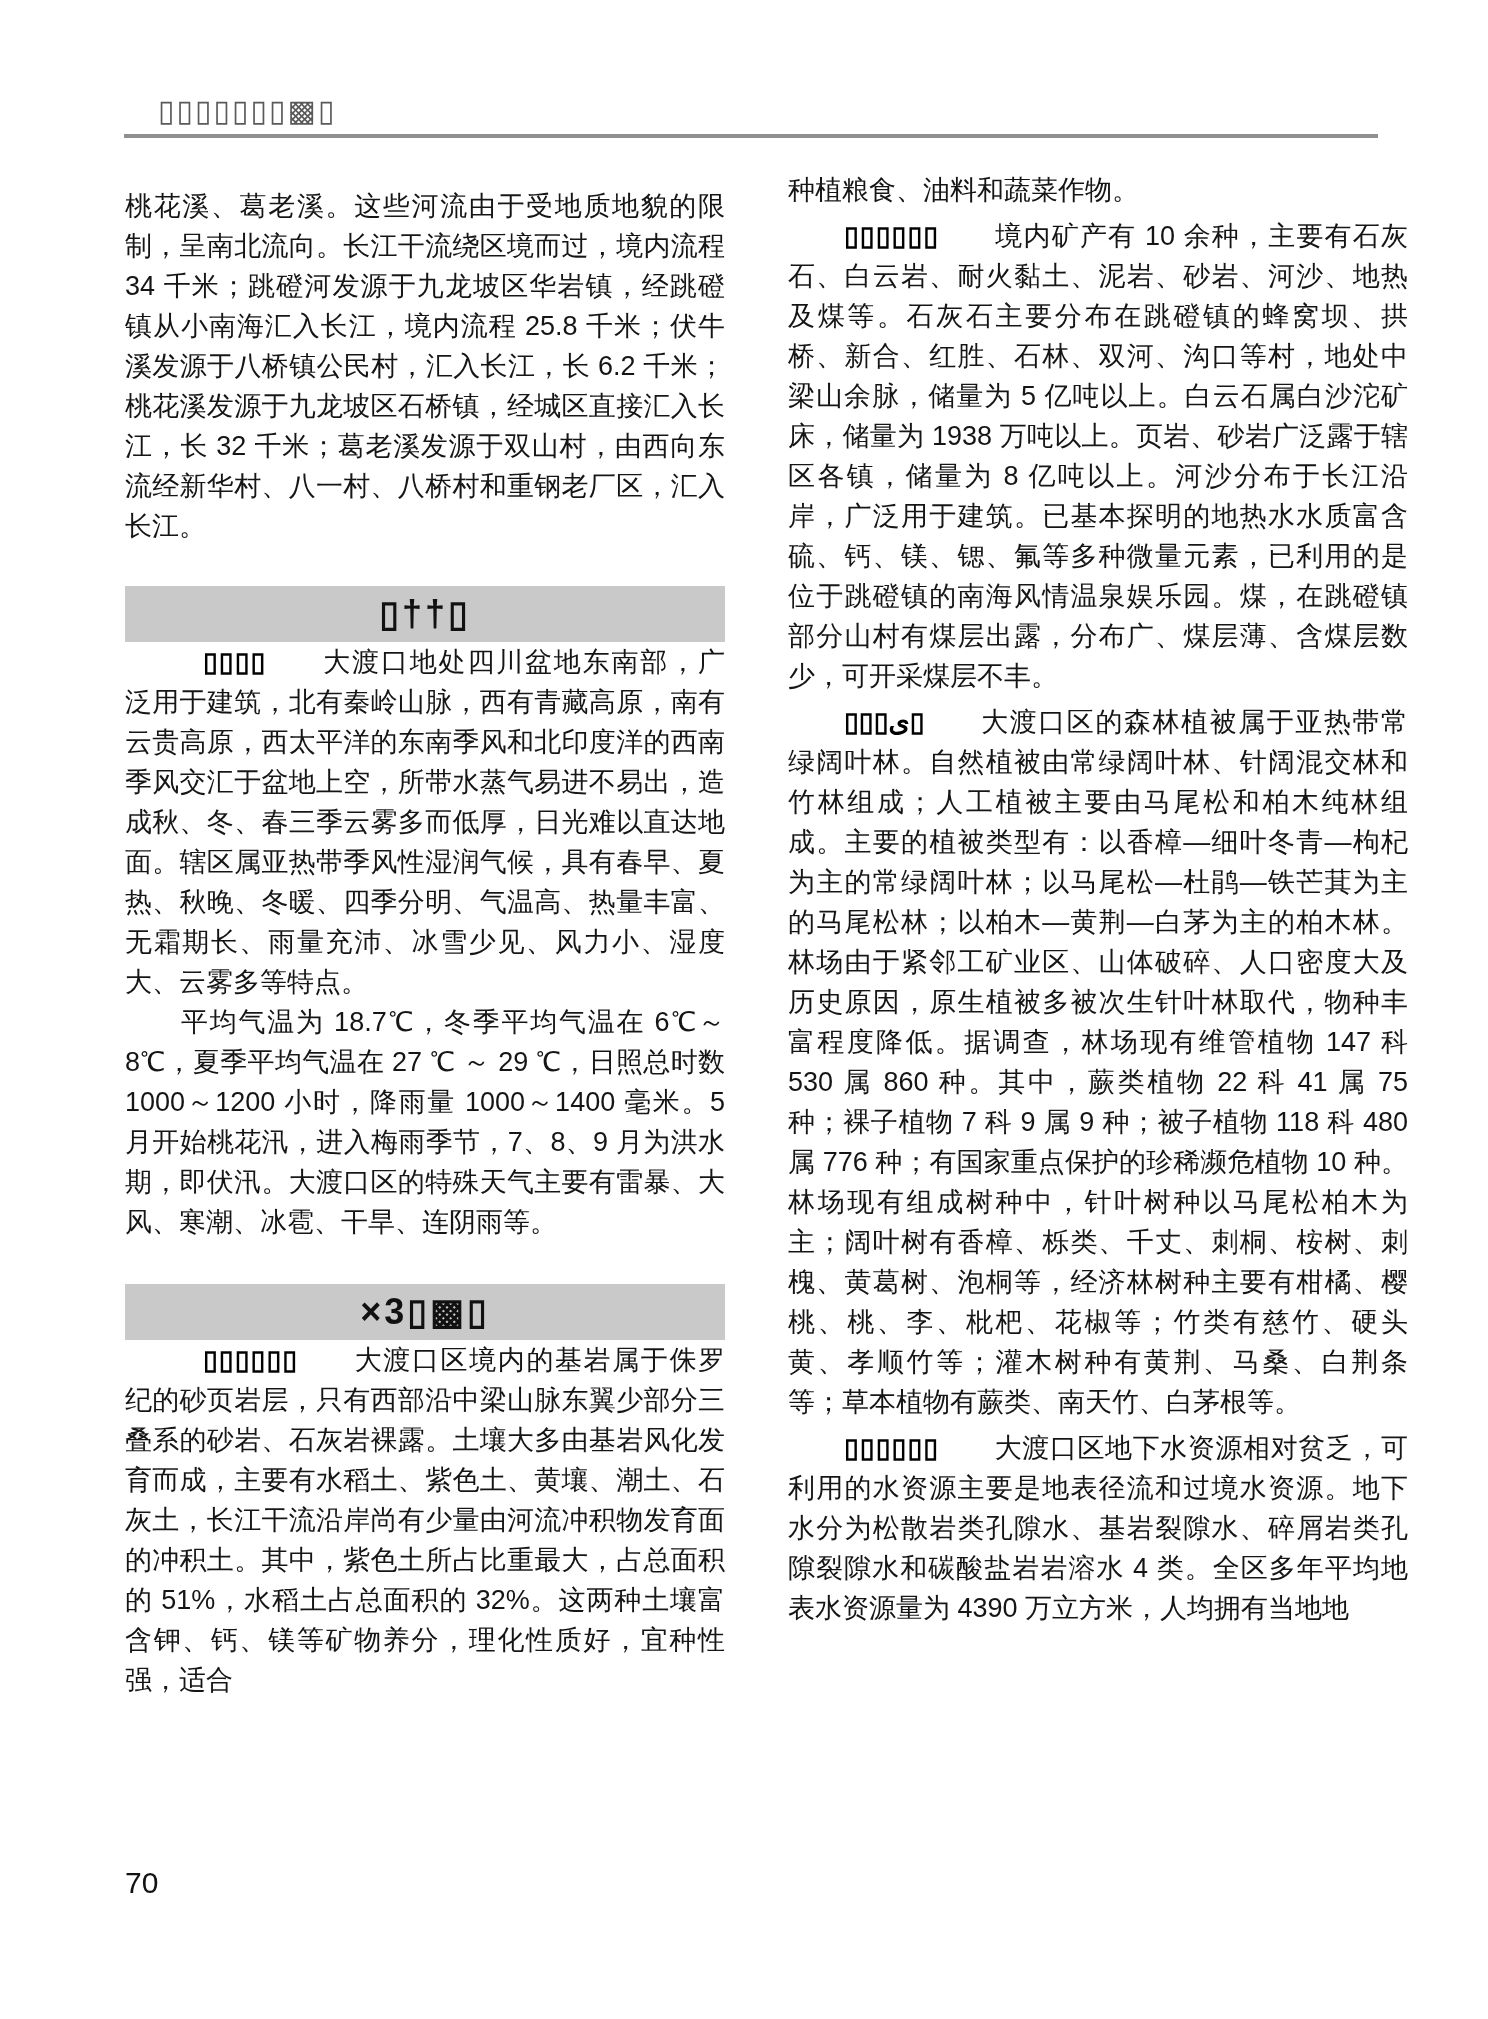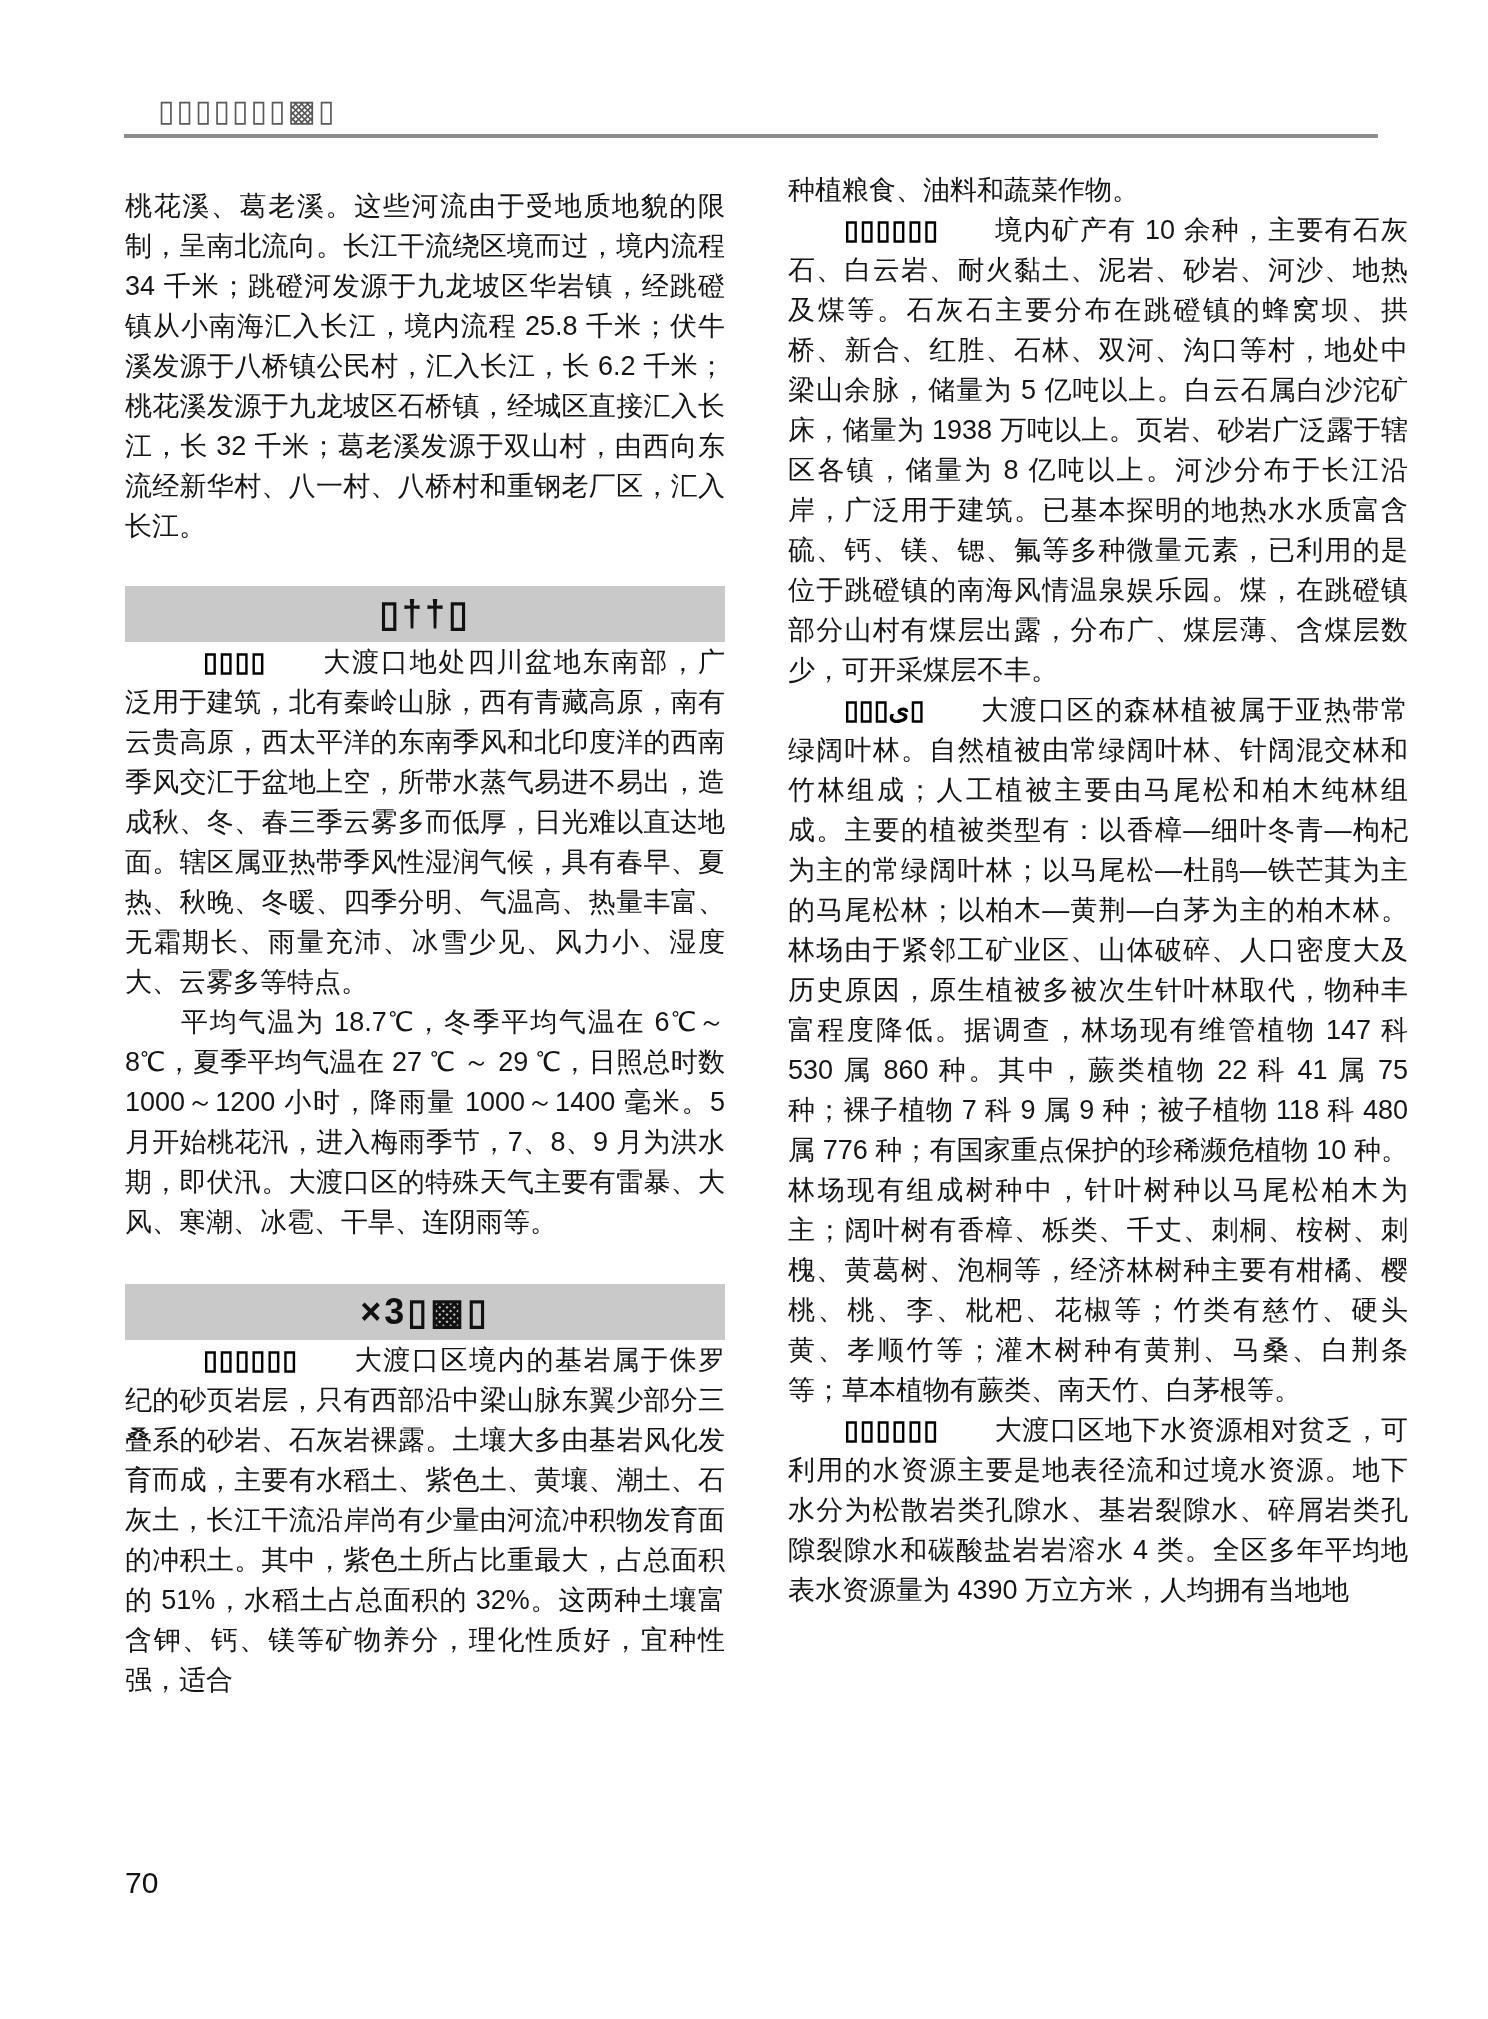--- a/index.html
+++ b/index.html
@@ -20,21 +20,21 @@
   .col{position:absolute;top:170px;}
   .col-left{left:125px;width:600px;margin-top:16px;}
   .col-right{left:788px;width:620px;}
   p.body{
     margin:0;font-size:27px;line-height:40px;
     text-align:justify;text-align-last:left;
     color:#151515;
   }
   p.indent{text-indent:56px;}
   p.head-indent-l{text-indent:78px;}
-  p.head-indent-r{text-indent:56px;}
+  p.head-indent-r{text-indent:56px;margin-top:6px;}
   .entry-head{
     font-weight:bold;color:#000;
     padding-right:55px;letter-spacing:1px;
   }
   .banner{
     height:56px;background:#c9c9c9;
     display:flex;align-items:center;justify-content:center;
     font-size:36px;font-weight:bold;color:#111;letter-spacing:3px;
   }
   .gap44{margin-top:44px;}

